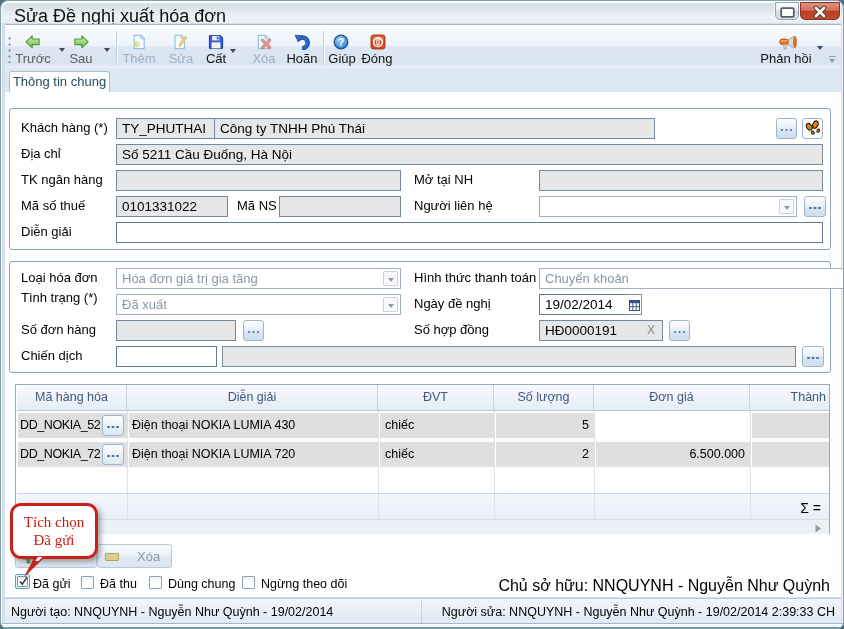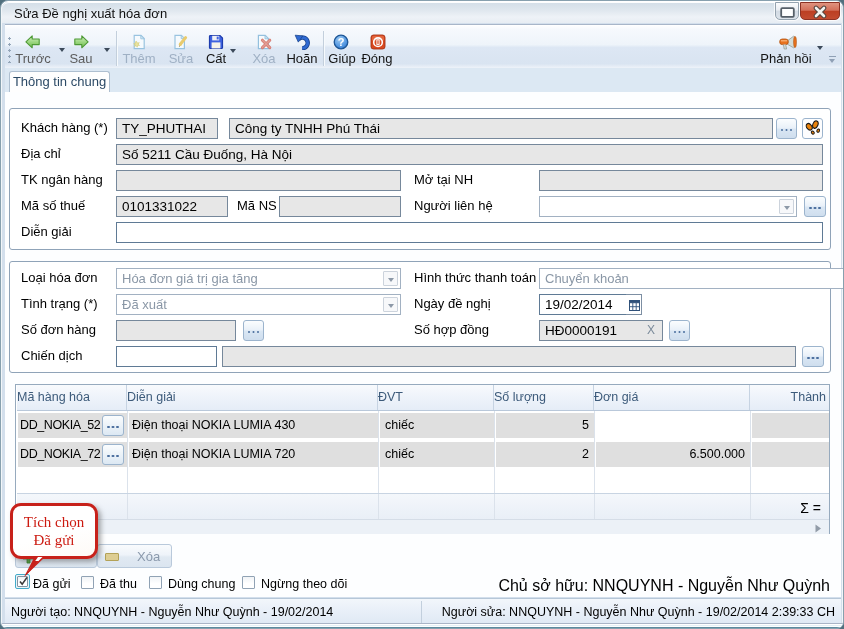--- a/index.html
+++ b/index.html
@@ -8,21 +8,21 @@
 #win { position:absolute; left:0; top:0; width:844px; height:629px;
   border-radius:8px 8px 7px 7px; background:#d3dfec;
   border:1px solid #87a0ae; overflow:hidden;
   box-shadow: inset 0 1px 0 #ffffff, inset 1px 0 0 rgba(255,255,255,.7), inset -1px 0 0 rgba(255,255,255,.7), inset 0 -1px 0 rgba(255,255,255,.5); }
 .abs { position:absolute; }
 
 
 #titlebar { position:absolute; left:1px; top:1px; width:841px; height:21px;
   background:linear-gradient(to bottom,#d4dfe8 0%,#dfe7ee 35%,#eef2f7 70%,#e7edf3 100%);
   border-radius:7px 7px 0 0; border-top:1px solid #fdfefe; }
-#titletext { position:absolute; left:12px; top:3px; font-size:13px; color:#101010; }
+#titletext { position:absolute; left:12px; top:3px; font-size:18px; color:#101010; }
 .winbtn { position:absolute; top:1px; height:18px; border-radius:0 0 5px 5px;
   border:1px solid #8d3224; box-shadow:0 0 0 1px rgba(255,255,255,.75); }
 #btnmax { left:774px; width:24px; background:linear-gradient(to bottom,#fbfcfd 0%,#e9edf2 45%,#d3dbe4 50%,#dce3ea 100%); border-color:#95a3af; }
 #btnclose { left:799px; width:40px; background:linear-gradient(to bottom,#e0937f 0%,#d3705a 45%,#bc3f23 52%,#c24b30 100%); }
 
 
 #toolbar { position:absolute; left:4px; top:23px; width:836px; height:44px;
   background:linear-gradient(to bottom,#ffffff 0%,#f6f9fd 10%,#eef4fa 46%,#dde7f4 52%,#d9e4f1 90%,#eef3f9 100%);
   border-top:1px solid #a8b6c9; box-shadow:inset 0 1px 0 #ffffff; }
 .tbtxt { position:absolute; top:26px; font-size:13px; white-space:nowrap; transform:translateX(-50%); }
@@ -55,21 +55,21 @@
   border-left:3.5px solid transparent; border-right:3.5px solid transparent; border-top:4px solid #8d99a8; }
 .btn3 { position:absolute; height:21px; border:1px solid #9cb4cd; border-radius:3px;
   background:linear-gradient(to bottom,#fbfdfe 0%,#eaf1f9 45%,#d9e6f3 55%,#cfdeee 100%); }
 .dots { position:absolute; left:50%; top:50%; width:2.5px; height:2.5px; margin:0 0 0 -5.8px;
   background:#4a6e9e; border-radius:50%;
   box-shadow:4.5px 0 0 #4a6e9e, 9px 0 0 #4a6e9e; }
 
 
 #grid { position:absolute; left:10px; top:292px; width:815px; height:150px; border:1px solid #96aabe; background:#fff; }
 .hcell { position:absolute; top:0; height:25px; background:linear-gradient(to bottom,#f8fafd 0%,#eef3fa 50%,#e5edf7 100%);
-  border-right:1px solid #c6d3e2; font-size:12.5px; color:#3c5a7a; line-height:25px; }
+  border-right:1px solid #c6d3e2; font-size:12.5px; color:#3c5a7a; text-align:center; line-height:25px; }
 .gvline { position:absolute; width:1px; background:#dbe2eb; }
 .grow { position:absolute; left:1px; width:812px; height:25px; }
 .gcell { position:absolute; top:0; height:25px; background:#dfdfdf; font-size:12.5px; color:#000; line-height:25px; }
 .gr { text-align:right; }
 #gfooter { position:absolute; left:1px; top:108px; width:812px; height:26px;
   background:linear-gradient(to bottom,#f4f7fb 0%,#e9eff7 100%); border-top:1px solid #c8d4e2; }
 #ghsb { position:absolute; left:1px; top:134px; width:812px; height:15px; background:#ecf1f7; border-top:1px solid #d5dde7; }
 
 
 .bbtn { position:absolute; height:24px; border:1px solid #b9c9db; border-radius:3px;
@@ -214,21 +214,21 @@
 
   <div id="tabstrip">
       <div id="tab">Thông tin chung</div>
     </div>
 
   <div id="page">
 
     <div class="group" style="top:16px; height:142px;"></div>
     <div class="lbl" style="left:16px;top:26px">Khách hàng (*)</div>
     <div class="tb" style="left:111px;top:26px;width:102px">TY_PHUTHAI</div>
-    <div class="tb" style="left:224px;top:26px;width:544px">Công ty TNHH Phú Thái</div>
+    <div class="tb" style="left:209px;top:26px;width:441px">Công ty TNHH Phú Thái</div>
     <div class="btn3" style="left:771px;top:26px;width:21px">
         <div class="dots"></div>
       </div>
     <div class="btn3" style="left:797px;top:26px;width:21px;background:#fdfdfe">
       <svg class="abs" style="left:1px;top:1px" width="17" height="17" viewBox="0 0 17 17">
         <ellipse cx="5.2" cy="6.8" rx="2.5" ry="3.6" transform="rotate(-38 5.2 6.8)" fill="#e8820c" stroke="#1a1a1a" stroke-width="1.1"></ellipse>
         <ellipse cx="11.4" cy="4.6" rx="2.5" ry="3.8" transform="rotate(22 11.4 4.6)" fill="#e8820c" stroke="#1a1a1a" stroke-width="1.1"></ellipse>
         <ellipse cx="8.8" cy="12.6" rx="1.3" ry="1.7" transform="rotate(-38 8.8 12.6)" fill="#e8820c" stroke="#1a1a1a" stroke-width="1"></ellipse>
         <ellipse cx="14.2" cy="10.6" rx="1.3" ry="1.7" transform="rotate(22 14.2 10.6)" fill="#e8820c" stroke="#1a1a1a" stroke-width="1"></ellipse>
       </svg>
@@ -251,21 +251,21 @@
         <div class="dots"></div>
       </div>
     <div class="lbl" style="left:16px;top:130px">Diễn giải</div>
     <div class="tb tbw" style="left:111px;top:130px;width:707px"></div>
 
     <div class="group" style="top:169px; height:112px;"></div>
     <div class="lbl" style="left:16px;top:176px">Loại hóa đơn</div>
     <div class="combo" style="left:111px;top:176px;width:285px">Hóa đơn giá trị gia tăng<div class="cararea"></div></div>
     <div class="lbl" style="left:409px;top:176px">Hình thức thanh toán</div>
     <div class="combo" style="left:534px;top:176px;width:336px">Chuyển khoản<div class="cararea"></div></div>
-    <div class="lbl" style="left:16px;top:202px">Tình trạng (*)</div>
+    <div class="lbl" style="left:16px;top:196px">Tình trạng (*)</div>
     <div class="combo" style="left:111px;top:202px;width:285px">Đã xuất<div class="cararea"></div></div>
     <div class="lbl" style="left:409px;top:202px">Ngày đề nghị</div>
     <div class="tb tbw" style="left:534px;top:202px;width:88px">19/02/2014</div>
     <div class="abs" style="left:621px;top:202px;width:16px;height:21px;border:1px solid #7d8fa3;border-left:none;background:#fff">
       <svg class="abs" style="left:3px;top:5px" width="11" height="11" viewBox="0 0 11 11">
         <rect x="0.5" y="0.5" width="10" height="10" fill="#fff" stroke="#30517a" stroke-width="1"></rect>
         <rect x="0.5" y="0.5" width="10" height="2.2" fill="#30517a" stroke="#30517a" stroke-width="1"></rect>
         <path d="M3.8 3 V10.5 M7.2 3 V10.5 M0.5 6.7 H10.5" stroke="#30517a" stroke-width=".9"></path>
       </svg>
     </div>

